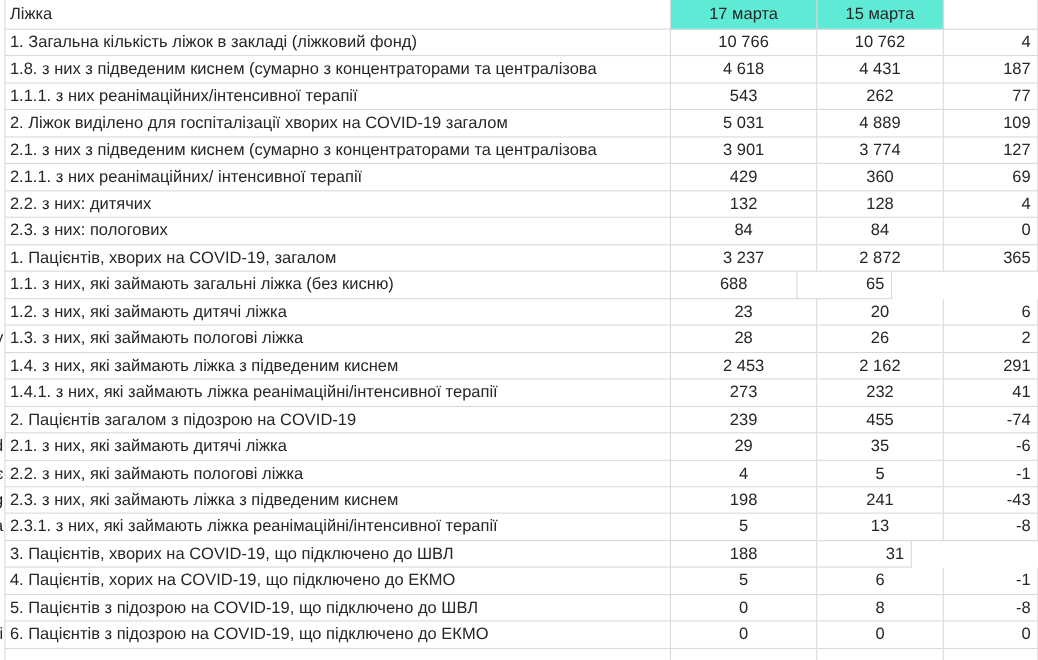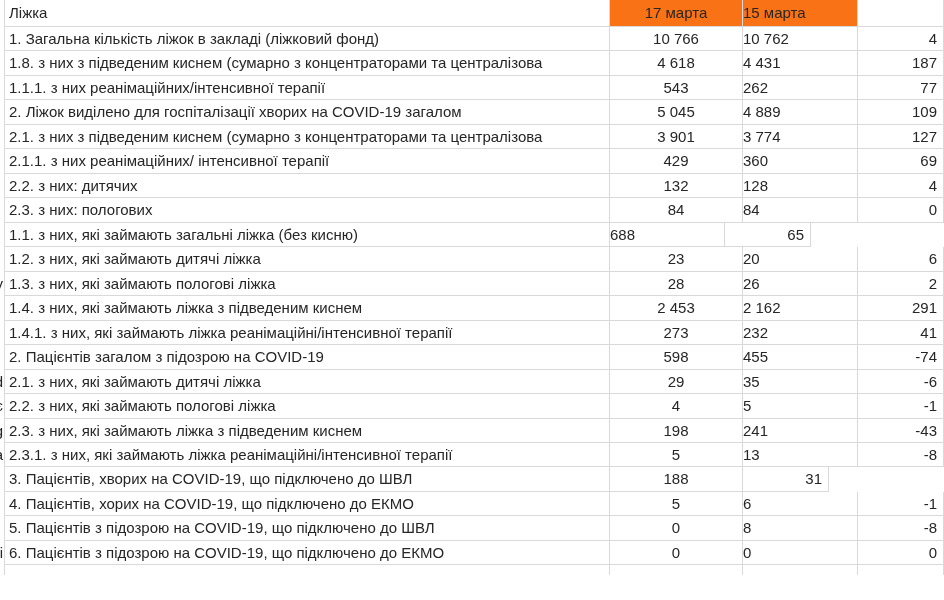--- a/index.html
+++ b/index.html
@@ -13,23 +13,23 @@
   .row.header { height:27px; }
   .row.partial { height:10px; }
   .cell {
     box-sizing:border-box; border-right:1px solid #d9d9d9; border-bottom:1px solid #d9d9d9;
     white-space:nowrap; overflow:hidden; line-height:24px; height:100%;
   }
   .header .cell { line-height:26px; }
   .partial .cell { border-bottom:none; }
   .c-label { width:606px; margin-left:4px; border-left:1px solid #d9d9d9; padding-left:4px; }
   .c-v17  { width:133px; text-align:center; }
-  .c-v15  { width:115px; text-align:left; }
+  .c-v15  { width:115px; text-align:center; }
   .c-diff { width:86px;  text-align:right; padding-right:6px; }
-  .hl { background:#f97316; }
+  .hl { background:#5eead4; }
   .frag {
     position:absolute; left:0; top:0; width:4px; height:100%; overflow:hidden;
   }
   .frag i { font-style:normal; position:absolute; right:1px; top:0; line-height:24px; }
 </style>
 </head>
 <body>
 
 <div class="screen">
   <div class="grid">
@@ -55,21 +55,21 @@
           <div class="cell c-diff">187</div>
         </div>
         <div class="row">
           <div class="cell c-label">1.1.1. з них реанімаційних/інтенсивної терапії</div>
           <div class="cell c-v17">543</div>
           <div class="cell c-v15">262</div>
           <div class="cell c-diff">77</div>
         </div>
         <div class="row">
           <div class="cell c-label">2. Ліжок виділено для госпіталізації хворих на COVID-19 загалом</div>
-          <div class="cell c-v17">5 045</div>
+          <div class="cell c-v17">5 031</div>
           <div class="cell c-v15">4 889</div>
           <div class="cell c-diff">109</div>
         </div>
         <div class="row">
           <div class="cell c-label">2.1. з них з підведеним киснем (сумарно з концентраторами та централізова</div>
           <div class="cell c-v17">3 901</div>
           <div class="cell c-v15">3 774</div>
           <div class="cell c-diff">127</div>
         </div>
         <div class="row">
@@ -84,20 +84,26 @@
           <div class="cell c-v15">128</div>
           <div class="cell c-diff">4</div>
         </div>
         <div class="row">
           <div class="cell c-label">2.3. з них: пологових</div>
           <div class="cell c-v17">84</div>
           <div class="cell c-v15">84</div>
           <div class="cell c-diff">0</div>
         </div>
         <div class="row">
+          <div class="cell c-label">1. Пацієнтів, хворих на COVID-19, загалом</div>
+          <div class="cell c-v17">3 237</div>
+          <div class="cell c-v15">2 872</div>
+          <div class="cell c-diff">365</div>
+        </div>
+        <div class="row">
           <div class="cell c-label">1.1. з них, які займають загальні ліжка (без кисню)</div>
           <div class="cell c-v15">688</div>
           <div class="cell c-diff">65</div>
         </div>
         <div class="row">
           <div class="cell c-label">1.2. з них, які займають дитячі ліжка</div>
           <div class="cell c-v17">23</div>
           <div class="cell c-v15">20</div>
           <div class="cell c-diff">6</div>
         </div>
@@ -117,21 +123,21 @@
           <div class="cell c-diff">291</div>
         </div>
         <div class="row">
           <div class="cell c-label">1.4.1. з них, які займають ліжка реанімаційні/інтенсивної терапії</div>
           <div class="cell c-v17">273</div>
           <div class="cell c-v15">232</div>
           <div class="cell c-diff">41</div>
         </div>
         <div class="row">
           <div class="cell c-label">2. Пацієнтів загалом з підозрою на COVID-19</div>
-          <div class="cell c-v17">598</div>
+          <div class="cell c-v17">239</div>
           <div class="cell c-v15">455</div>
           <div class="cell c-diff">-74</div>
         </div>
         <div class="row">
           <div class="cell c-label">2.1. з них, які займають дитячі ліжка</div>
           <div class="cell c-v17">29</div>
           <div class="cell c-v15">35</div>
           <div class="cell c-diff">-6</div>
           <span class="frag">
             <i>d</i>

